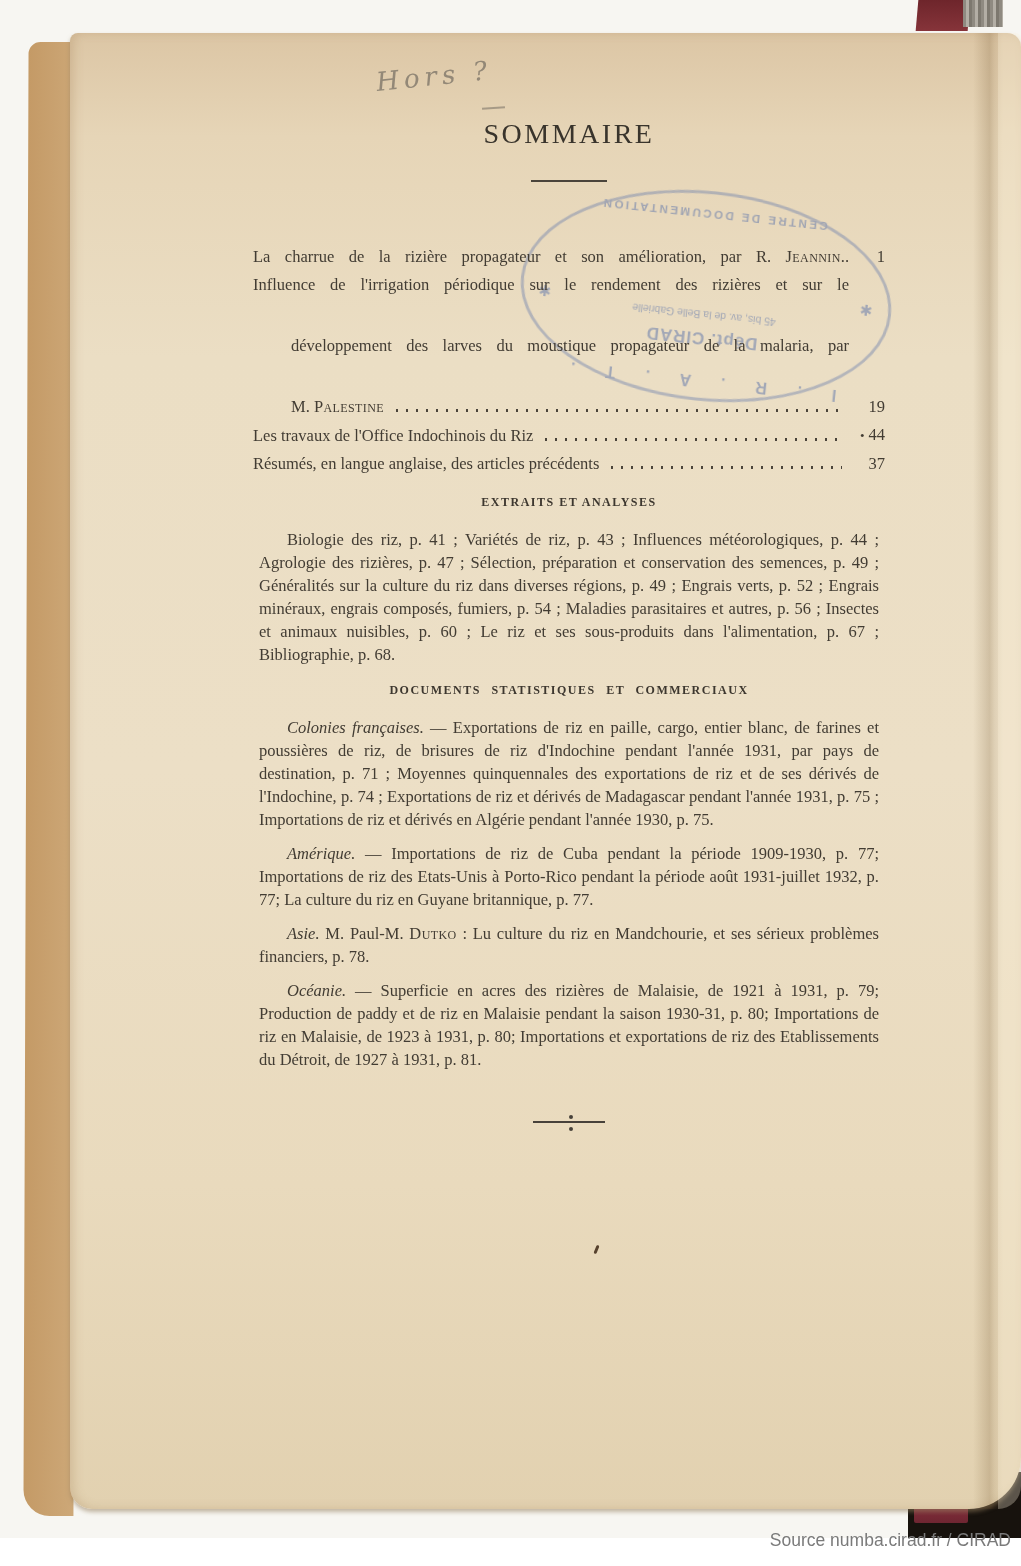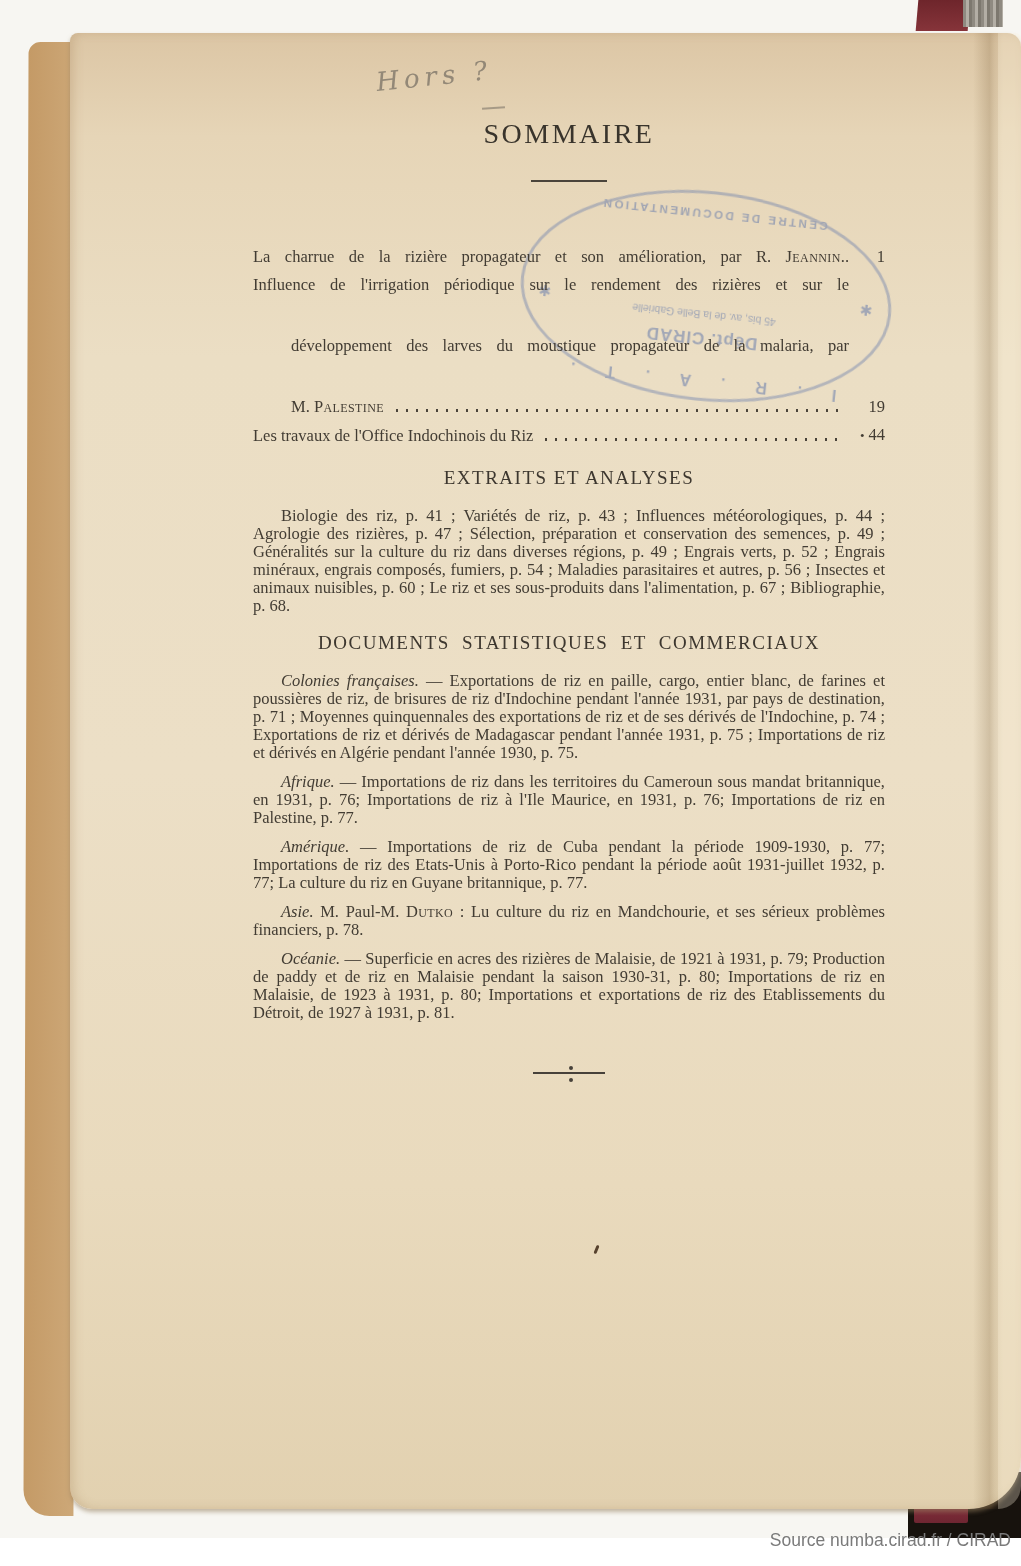--- a/index.html
+++ b/index.html
@@ -61,25 +61,25 @@
   .toc-text{white-space:normal;}
   .toc-text.grow{flex:1;}
   .toc-text.justify{text-align:justify;text-align-last:justify;}
   .toc-text.indent{padding-left:38px;margin-top:40px;}
   .leader{flex:1;height:6px;margin:0 7px 4px 8px;
     background-image:radial-gradient(circle,rgba(66,60,51,.95) 1.15px,rgba(66,60,51,0) 1.5px);
     background-size:10px 5px;background-repeat:repeat-x;background-position:left bottom;}
   .toc-page{width:36px;display:flex;justify-content:flex-end;align-items:baseline;gap:4px;}
   .toc-page .bullet{font-size:13px;line-height:21px;}
   
-  .h-small{font-size:19px;font-weight:normal;text-align:center;letter-spacing:1.5px;
+  .h-small{font-size:12px;font-weight:bold;text-align:center;letter-spacing:1.5px;
     margin:21px 0 18px;color:#3d372f;}
   .h-small.docs{margin:17px 0 18px;word-spacing:6px;}
-  .para{font-size:16.5px;line-height:18px;text-align:justify;text-indent:28px;
-    margin:0 0 11px;}
+  .para{font-size:16.5px;line-height:23px;text-align:justify;text-indent:28px;
+    margin:0 6px 11px;}
   .it{font-style:italic;}
   .sc{font-variant:small-caps;letter-spacing:.4px;}
   
   .end-divider{position:relative;width:72px;margin:50px auto 0;border-top:2px solid #47413a;}
   .end-divider .dot{position:absolute;left:50%;width:4px;height:4px;border-radius:50%;
     background:#47413a;}
   .end-divider .dot.top{top:-8px;}
   .end-divider .dot.bottom{top:4px;}
   .ink-speck{position:absolute;left:525px;top:1212px;width:3px;height:9px;
     background:#57422e;border-radius:2px;transform:rotate(22deg);}
@@ -145,31 +145,37 @@
           </div>
         </div>
         <div class="toc-row gap">
           <div class="toc-text"><span>Les travaux de l'Office Indochinois du Riz</span></div>
           <div class="leader"></div>
           <div class="toc-page">
             <span class="bullet">•</span>
             <span>44</span>
           </div>
         </div>
+        <div class="toc-row">
+          <div class="toc-text"><span>Résumés, en langue anglaise, des articles précédents</span></div>
+          <div class="leader"></div>
+          <div class="toc-page">
+            <span>37</span>
+          </div>
+        </div>
       </div>
 
     <h2 class="h-small">EXTRAITS ET ANALYSES</h2>
     <div>
         <p class="para"><span>Biologie des riz, p. 41 ; Variétés de riz, p. 43 ; Influences météorologiques, p. 44 ; Agrologie des rizières, p. 47 ; Sélection, préparation et conservation des semences, p. 49 ; Généralités sur la culture du riz dans diverses régions, p. 49 ; Engrais verts, p. 52 ; Engrais minéraux, engrais composés, fumiers, p. 54 ; Maladies parasitaires et autres, p. 56 ; Insectes et animaux nuisibles, p. 60 ; Le riz et ses sous-produits dans l'alimentation, p. 67 ; Bibliographie, p. 68.</span></p>
       </div>
 
     <h2 class="h-small docs">DOCUMENTS STATISTIQUES ET COMMERCIAUX</h2>
     <div>
         <p class="para"><span class="it">Colonies françaises.</span><span> — Exportations de riz en paille, cargo, entier blanc, de farines et poussières de riz, de brisures de riz d'Indochine pendant l'année 1931, par pays de destination, p. 71 ; Moyennes quinquennales des exportations de riz et de ses dérivés de l'Indochine, p. 74 ; Exportations de riz et dérivés de Madagascar pendant l'année 1931, p. 75 ; Importations de riz et dérivés en Algérie pendant l'année 1930, p. 75.</span></p>
-        <p class="para"><span class="it">Afrique.</span><span> — Importations de riz dans les territoires du Cameroun sous mandat britannique, en 1931, p. 76; Importations de riz à l'Ile Maurice, en 1931, p. 76; Importations de riz en Palestine, p. 77.</span></p>
         <p class="para"><span class="it">Amérique.</span><span> — Importations de riz de Cuba pendant la période 1909-1930, p. 77; Importations de riz des Etats-Unis à Porto-Rico pendant la période août 1931-juillet 1932, p. 77; La culture du riz en Guyane britannique, p. 77.</span></p>
         <p class="para"><span class="it">Asie.</span><span> M. Paul-M. </span><span class="sc">Dutko</span><span> : Lu culture du riz en Mandchourie, et ses sérieux problèmes financiers, p. 78.</span></p>
         <p class="para"><span class="it">Océanie.</span><span> — Superficie en acres des rizières de Malaisie, de 1921 à 1931, p. 79; Production de paddy et de riz en Malaisie pendant la saison 1930-31, p. 80; Importations de riz en Malaisie, de 1923 à 1931, p. 80; Importations et exportations de riz des Etablissements du Détroit, de 1927 à 1931, p. 81.</span></p>
       </div>
 
     <div class="end-divider">
       <span class="dot top"></span>
       <span class="dot bottom"></span>
     </div>
   </div>

